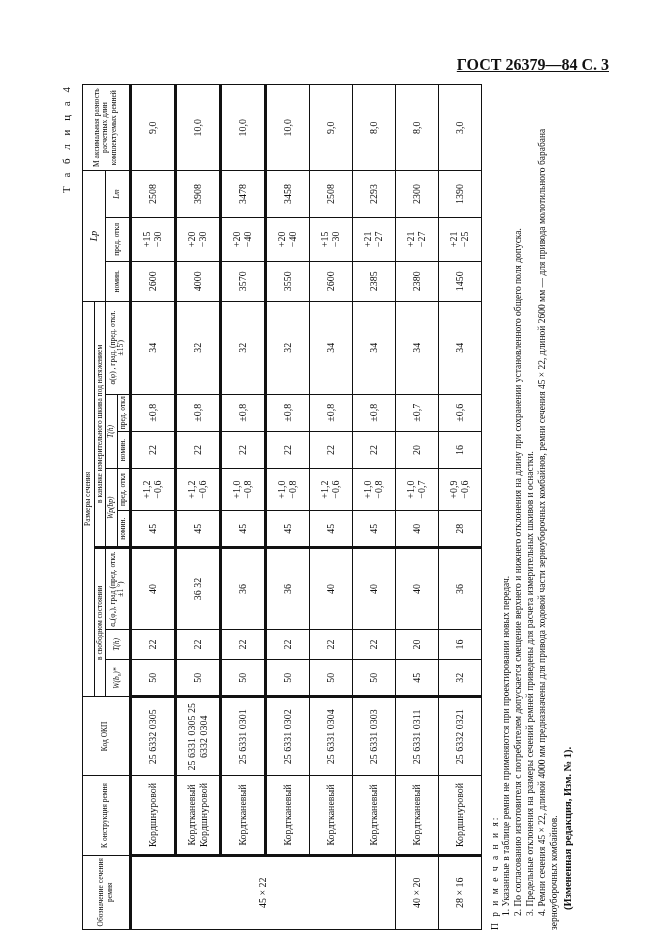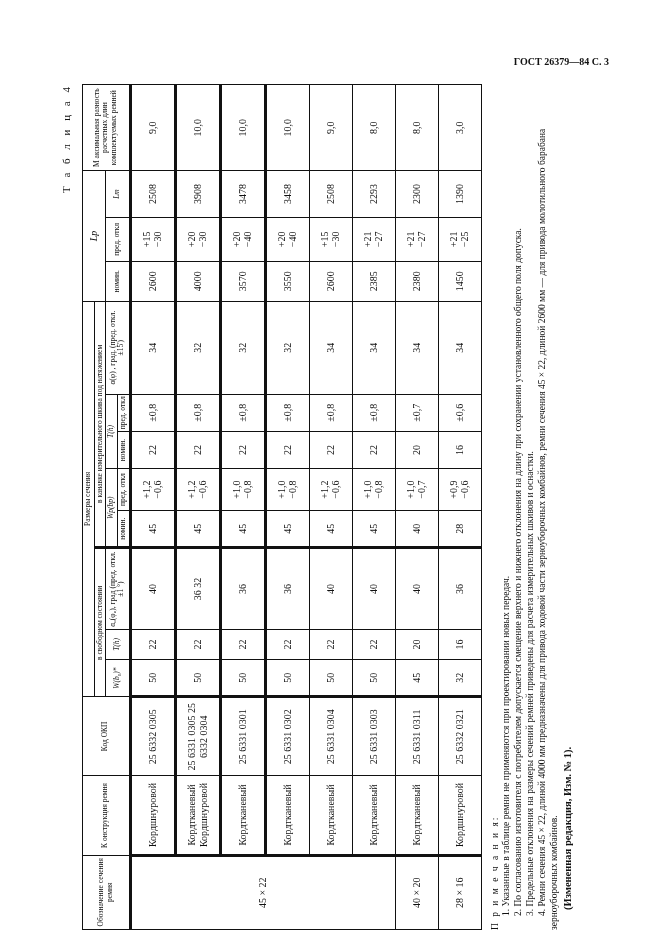--- a/index.html
+++ b/index.html
@@ -1,18 +1,18 @@
 <!DOCTYPE html>
 <html><head>
 <meta charset="utf-8">
 <style>
   html, body { margin:0; padding:0; background:#fff; }
   body { width:661px; height:936px; position:relative; overflow:hidden;
          font-family:"Liberation Serif", "DejaVu Serif", serif; color:#111; }
-  .page-header { position:absolute; top:56px; right:52px; font-weight:bold; font-size:10px; }
+  .page-header { position:absolute; top:56px; right:52px; font-weight:bold; font-size:16px;text-decoration:underline; }
   .rot { position:absolute; left:82px; top:930px; width:846px; transform-origin:0 0; transform:rotate(-90deg); }
   .caption { text-align:right; font-size:11px; letter-spacing:3px; position:absolute; right:0; top:-22px; }
   table { border-collapse:collapse; width:846px; table-layout:fixed; font-size:9.5px; }
   td, th { border:1px solid #111; text-align:center; vertical-align:middle; padding:1px 1px; font-weight:normal; line-height:1.15; }
   th { font-size:7.5px; }
   .thick-b { border-bottom:3px solid #111; }
   .thick-r { border-right:3px solid #111; }
   .thick-t { border-top:3px solid #111; }
   tbody td { height:40px; font-size:10px; }
   .tol { display:inline-block; text-align:left; line-height:1.05; }

